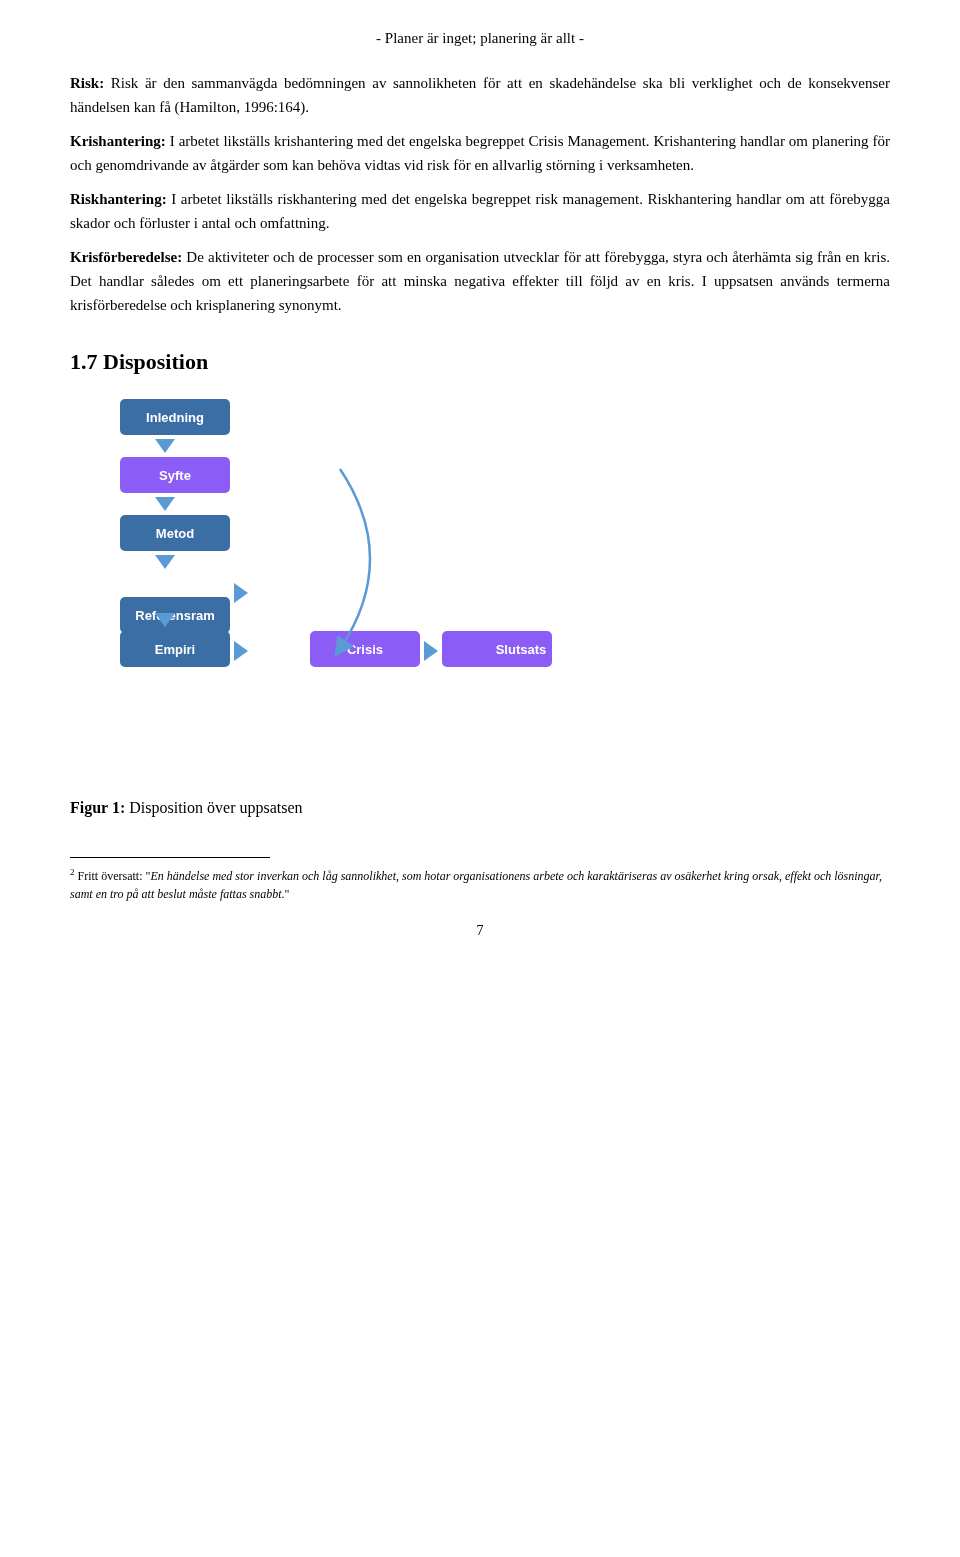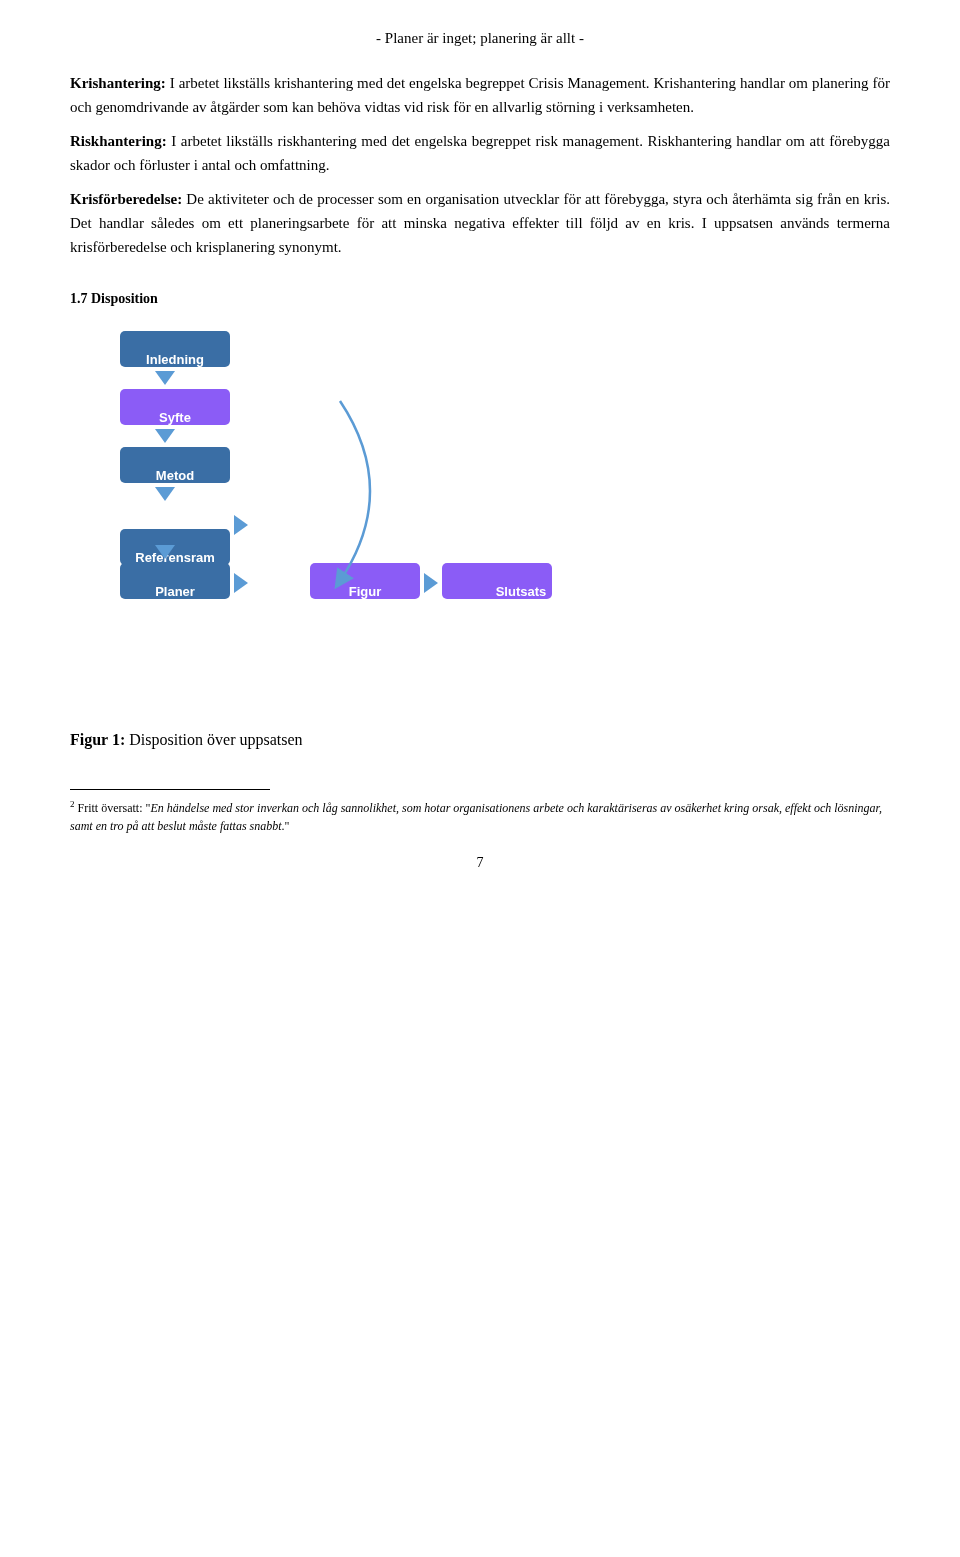--- a/index.html
+++ b/index.html
@@ -30,36 +30,36 @@
     }
     .body-text .bold {
       font-weight: bold;
     }
     .body-text sup {
       font-size: 10px;
       vertical-align: super;
     }
     .italic { font-style: italic; }
     .section-heading {
-      font-size: 14px;
+      font-size: 22px;
       font-weight: bold;
       margin-top: 32px;
       margin-bottom: 24px;
     }
     .diagram-container {
       margin: 20px 0 20px 30px;
       position: relative;
       width: 500px;
       height: 380px;
     }
     .diagram-box {
       position: absolute;
       border-radius: 5px;
       display: flex;
-      align-items: flex-end;
+      align-items: center;
       justify-content: center;
       font-size: 13px;
       font-weight: bold;
       color: #ffffff;
       font-family: Arial, sans-serif;
     }
     .box-blue-dark {
       background-color: #3a6ea5;
     }
     .box-blue-light {
@@ -94,20 +94,23 @@
 </head>
 <body>
 
 <div class="page">
 
   <div class="page-header">
     <span>- Planer är inget; planering är allt -</span>
   </div>
 
 
+  <p class="body-text">
+    <span class="bold">Risk:</span><span> Risk är den sammanvägda bedömningen av sannolikheten för att en skadehändelse ska bli verklighet och de konsekvenser händelsen kan få (Hamilton, 1996:164).</span>
+  </p>
 
   <p class="body-text">
     <span class="bold">Krishantering:</span><span> I arbetet likställs krishantering med det engelska begreppet Crisis Management.</span><span> Krishantering handlar om planering för och genomdrivande av åtgärder som kan behöva vidtas vid risk för en allvarlig störning i verksamheten.</span>
   </p>
 
   <p class="body-text">
     <span class="bold">Riskhantering:</span><span> I arbetet likställs riskhantering med det engelska begreppet risk management.</span>
     <span>Riskhantering handlar om att förebygga skador och förluster i antal och omfattning.</span>
   </p>
 
@@ -139,25 +142,25 @@
 
     <div style="position:absolute; left:55px; top:156px; width:0; height:0; border-left:10px solid transparent; border-right:10px solid transparent; border-top:14px solid #5b9bd5;"></div>
 
     <div class="diagram-box box-blue-dark" style="left:20px; top:174px; width:110px; height:36px;margin-top:24px;">
       <span>Referensram</span>
     </div>
 
     <div style="position:absolute; left:55px; top:214px; width:0; height:0; border-left:10px solid transparent; border-right:10px solid transparent; border-top:14px solid #5b9bd5;"></div>
 
     <div class="diagram-box box-blue-dark" style="left:20px; top:232px; width:110px; height:36px;">
-      <span>Planer</span>
+      <span>Empiri</span>
     </div>
 
     <div class="diagram-box box-blue-light" style="left:210px; top:232px; width:110px; height:36px;">
-      <span>Figur</span>
+      <span>Crisis</span>
     </div>
 
     <div style="position:absolute; left:324px; top:242px; width:0; height:0; border-top:10px solid transparent; border-bottom:10px solid transparent; border-left:14px solid #5b9bd5;"></div>
 
     <div class="diagram-box box-blue-light" style="left:342px; top:232px; width:110px; height:36px;padding-left:48px;">
       <span>Slutsats</span>
     </div>
 
     <div style="position:absolute; left:134px; top:184px; width:0; height:0; border-top:10px solid transparent; border-bottom:10px solid transparent; border-left:14px solid #5b9bd5;"></div>
 

